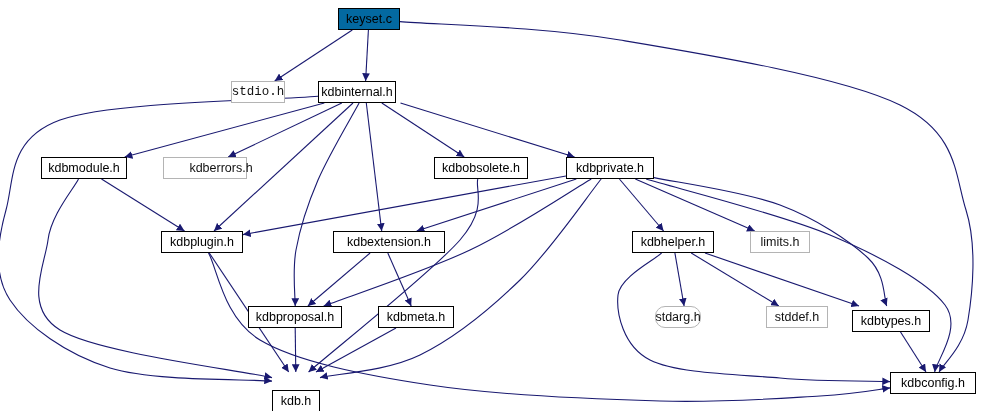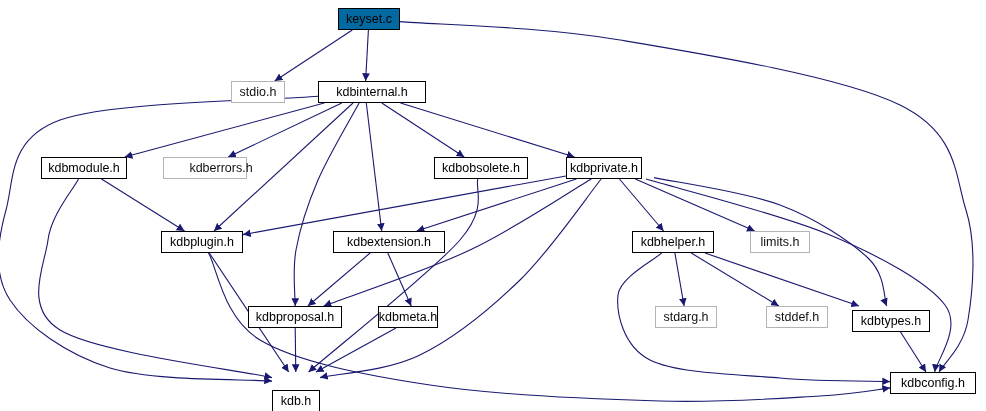--- a/index.html
+++ b/index.html
@@ -69,31 +69,31 @@
         <path d="M674.9,253.0 L684.1,306.0" class="edge" stroke="#191970" marker-end="url(#arrowhead)" data-interactable="false"></path>
         <path d="M691.2,253.0 L778.8,306.0" class="edge" stroke="#191970" marker-end="url(#arrowhead)" data-interactable="false"></path>
         <path d="M705.0,253.0 L859.0,306.0" class="edge" stroke="#191970" marker-end="url(#arrowhead)" data-interactable="false"></path>
         <path d="M661.6,253.0 C654.3,260.0 619.9,277.2 618.0,295.0 C616.1,312.8 623.0,346.2 650.0,360.0 C677.0,373.8 740.0,374.4 780.0,378.0 C820.0,381.6 871.7,381.0 890.0,381.6" class="edge" stroke="#191970" marker-end="url(#arrowhead)" data-interactable="false"></path>
         <path d="M898.0,328.0 L926.0,372.0" class="edge" stroke="#191970" marker-end="url(#arrowhead)" data-interactable="false"></path>
         <path d="M208.5,253.0 C217.1,267.5 223.1,318.0 260.0,340.0 C296.9,362.0 363.3,374.8 430.0,385.0 C496.7,395.2 595.0,399.2 660.0,401.0 C725.0,402.8 781.7,398.2 820.0,396.0 C858.3,393.8 878.3,389.3 890.0,387.9" class="edge" stroke="#191970" marker-end="url(#arrowhead)" data-interactable="false"></path>
       </g>
   </svg>
   <div id="nodes" data-interactable="false">
       <div class="node source" data-interactable="false" style="left: 338px; top: 8px; width: 62px;">keyset.c</div>
-      <div class="node system" data-interactable="false" style="left: 231px; top: 81px; width: 54px;">stdio.h</div>
-      <div class="node header" data-interactable="true" style="left: 318px; top: 81px; width: 108px;">kdbinternal.h</div>
+      <div class="node system" data-interactable="false" style="left: 231px; top: 81px; width: 54px; font-family: Liberation Mono, monospace;">stdio.h</div>
+      <div class="node header" data-interactable="true" style="left: 318px; top: 81px; width: 78px;">kdbinternal.h</div>
       <div class="node header" data-interactable="true" style="left: 41px; top: 157px; width: 86px;">kdbmodule.h</div>
       <div class="node system" data-interactable="false" style="left: 163px; top: 157px; width: 84px; padding-left: 32px;">kdberrors.h</div>
       <div class="node header" data-interactable="true" style="left: 434px; top: 157px; width: 94px;">kdbobsolete.h</div>
-      <div class="node header" data-interactable="true" style="left: 566px; top: 157px; width: 76px;">kdbprivate.h</div>
+      <div class="node header" data-interactable="true" style="left: 566px; top: 157px; width: 88px;">kdbprivate.h</div>
       <div class="node header" data-interactable="true" style="left: 161px; top: 231px; width: 82px;">kdbplugin.h</div>
       <div class="node header" data-interactable="true" style="left: 333px; top: 231px; width: 112px;">kdbextension.h</div>
       <div class="node header" data-interactable="true" style="left: 632px; top: 231px; width: 82px;">kdbhelper.h</div>
       <div class="node system" data-interactable="false" style="left: 750px; top: 231px; width: 60px;">limits.h</div>
       <div class="node header" data-interactable="true" style="left: 248px; top: 306px; width: 94px;">kdbproposal.h</div>
-      <div class="node header" data-interactable="true" style="left: 378px; top: 306px; width: 60px;">kdbmeta.h</div>
-      <div class="node system" data-interactable="false" style="left: 655px; top: 306px; width: 62px;">stdarg.h</div>
+      <div class="node header" data-interactable="true" style="left: 378px; top: 306px; width: 76px;">kdbmeta.h</div>
+      <div class="node system" data-interactable="false" style="left: 655px; top: 306px; width: 46px; border-radius: 10px;">stdarg.h</div>
       <div class="node system" data-interactable="false" style="left: 766px; top: 306px; width: 62px;">stddef.h</div>
       <div class="node header" data-interactable="true" style="left: 852px; top: 310px; width: 78px;">kdbtypes.h</div>
       <div class="node header" data-interactable="true" style="left: 272px; top: 372px; width: 48px; margin-top: 18px;">kdb.h</div>
       <div class="node header" data-interactable="true" style="left: 890px; top: 372px; width: 86px;">kdbconfig.h</div>
     </div>
 </div>
 
 </body></html>

